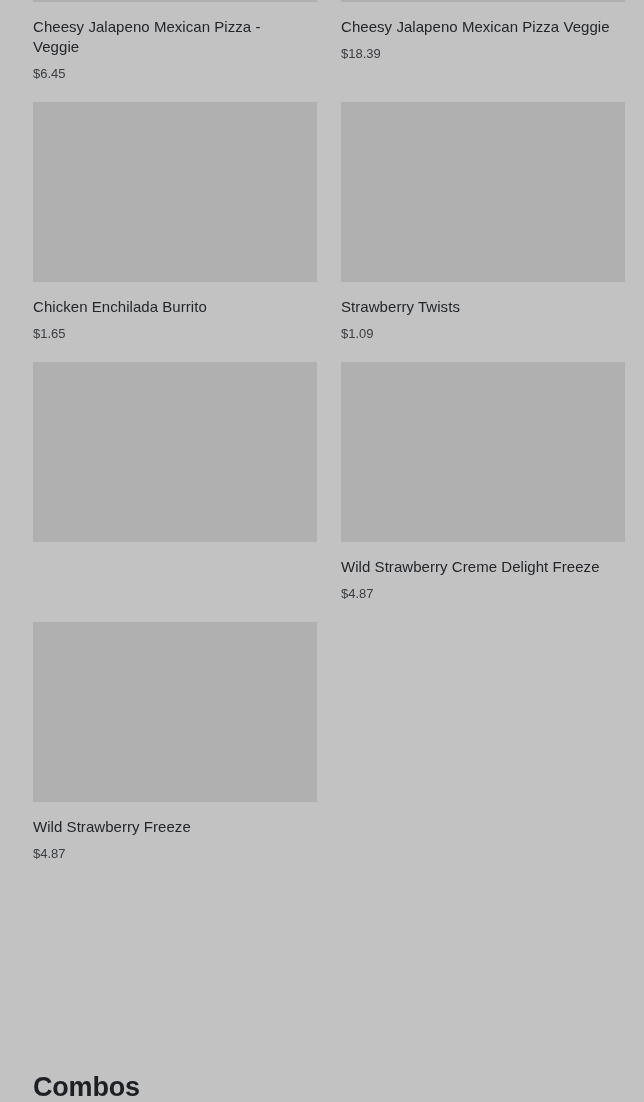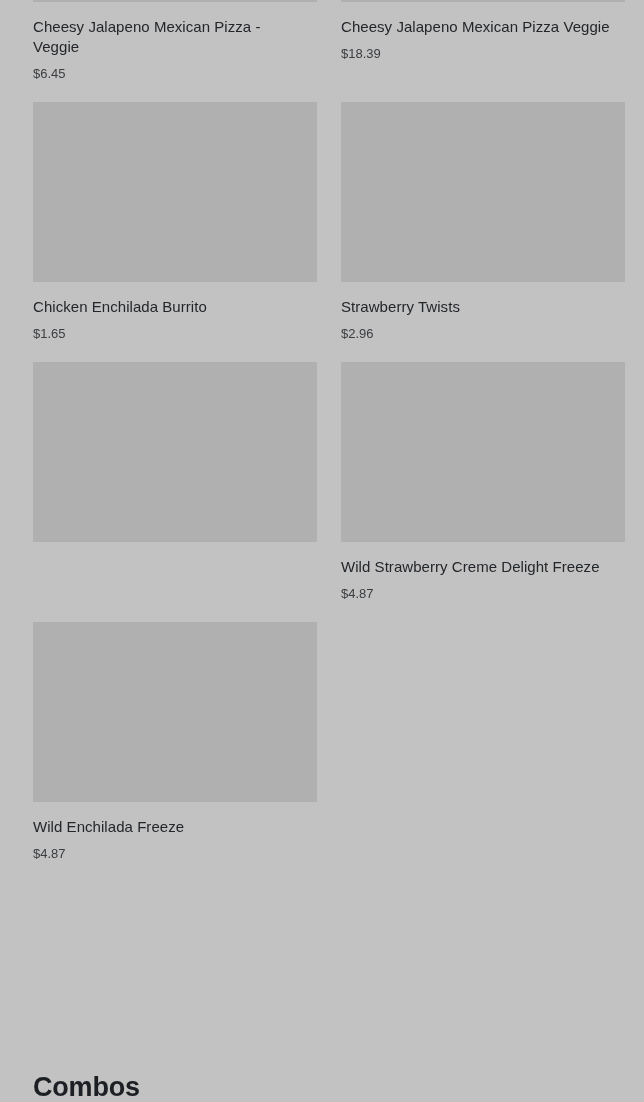--- a/index.html
+++ b/index.html
@@ -98,36 +98,36 @@
 
     <div class="menu-card">
       <div class="card-image"></div>
       <div class="card-title">Chicken Enchilada Burrito</div>
       <div class="card-price">$1.65</div>
     </div>
 
     <div class="menu-card">
       <div class="card-image"></div>
       <div class="card-title">Strawberry Twists</div>
-      <div class="card-price">$2.96</div>
+      <div class="card-price">$1.09</div>
     </div>
 
     <div class="menu-card">
       <div class="card-image"></div>
     </div>
 
     <div class="menu-card">
       <div class="card-image"></div>
       <div class="card-title">Wild Strawberry Creme Delight Freeze</div>
       <div class="card-price">$4.87</div>
     </div>
 
     <div class="menu-card">
       <div class="card-image"></div>
-      <div class="card-title">Wild Enchilada Freeze</div>
+      <div class="card-title">Wild Strawberry Freeze</div>
       <div class="card-price">$4.87</div>
     </div>
 
   </div>
 
   <div class="section-heading">Combos</div>
 
 </div>
 
 </body></html>

